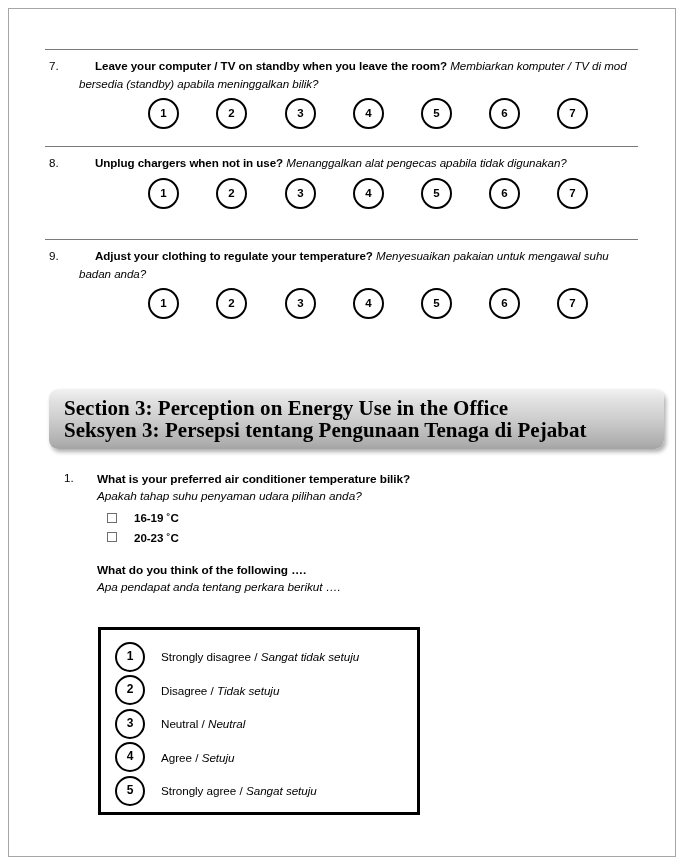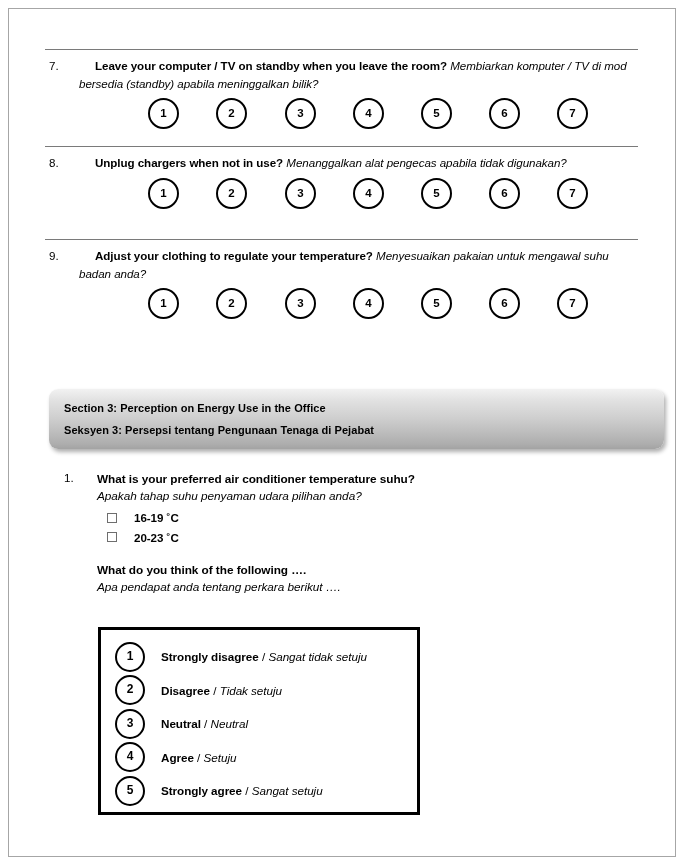--- a/index.html
+++ b/index.html
@@ -96,23 +96,23 @@
     height: 60px;
     border-radius: 9px;
     background: linear-gradient(to bottom,
                 #f2f2f2 0%, #e2e2e2 18%, #cfcfcf 48%,
                 #bdbdbd 72%, #adadad 92%, #a3a3a3 100%);
     box-shadow: 2px 3px 4px rgba(0,0,0,.32);
     box-sizing: border-box;
     padding: 8px 0 0 15px;
   }
   .section-bar .line {
-    font-family: Liberation Sans, sans-serif;
-    font-weight: bold;
-    font-size: 11px;
+    font-family: Liberation Serif, serif;
+    font-weight: bold;
+    font-size: 21px;
     line-height: 22px;
     color: #000;
     letter-spacing: .05px;
   }
 
   
   .s3q {
     position: absolute;
     left: 55px;
     top: 462px;
@@ -207,21 +207,21 @@
     line-height: 25px;
     text-align: center;
     flex: 0 0 auto;
     background: #fff;
   }
   .legend-text {
     margin-left: 16px;
     font-size: 11.7px;
     white-space: nowrap;
   }
-  .legend-en { font-weight: bold; letter-spacing: -.06px; }
+  .legend-en { font-weight: normal; letter-spacing: -.06px; }
   .legend-sep { font-weight: normal; }
   .legend-ms { font-style: italic; letter-spacing: -.05px; }
 </style>
 </head>
 <body>
 
 <div class="page">
 
   <div class="q-rule" style="top:40px;"></div>
   <div class="q-block" style="top:48px;">
@@ -278,21 +278,21 @@
   </div>
 
   <div class="section-bar">
     <div class="line">Section 3: Perception on Energy Use in the Office</div>
     <div class="line">Seksyen 3: Persepsi tentang Pengunaan Tenaga di Pejabat</div>
   </div>
 
   <div class="s3q">
     <span class="s3q-num">1.</span>
     <div class="s3q-body">
-      <div class="s3q-en">What is your preferred air conditioner temperature suhu?</div>
+      <div class="s3q-en">What is your preferred air conditioner temperature bilik?</div>
       <div class="s3q-ms">Apakah tahap suhu penyaman udara pilihan anda?</div>
       <div class="choices">
         <div class="choice">
           <span class="cbox"></span>
           <span class="choice-label">16-19 ˚C</span>
         </div>
         <div class="choice">
           <span class="cbox"></span>
           <span class="choice-label">20-23 ˚C</span>
         </div>

